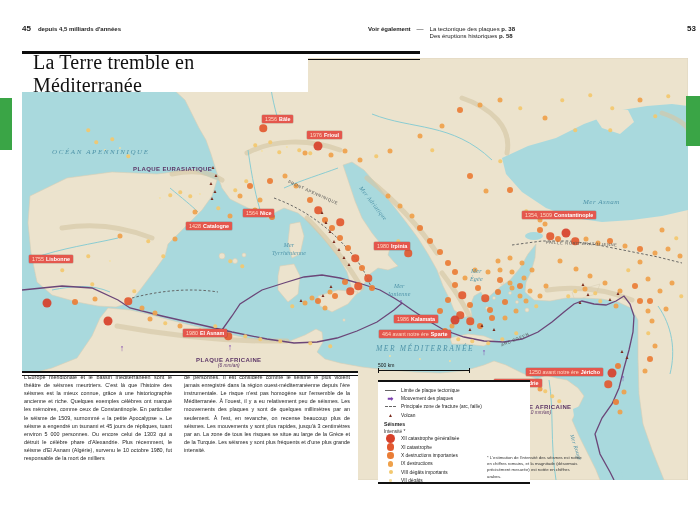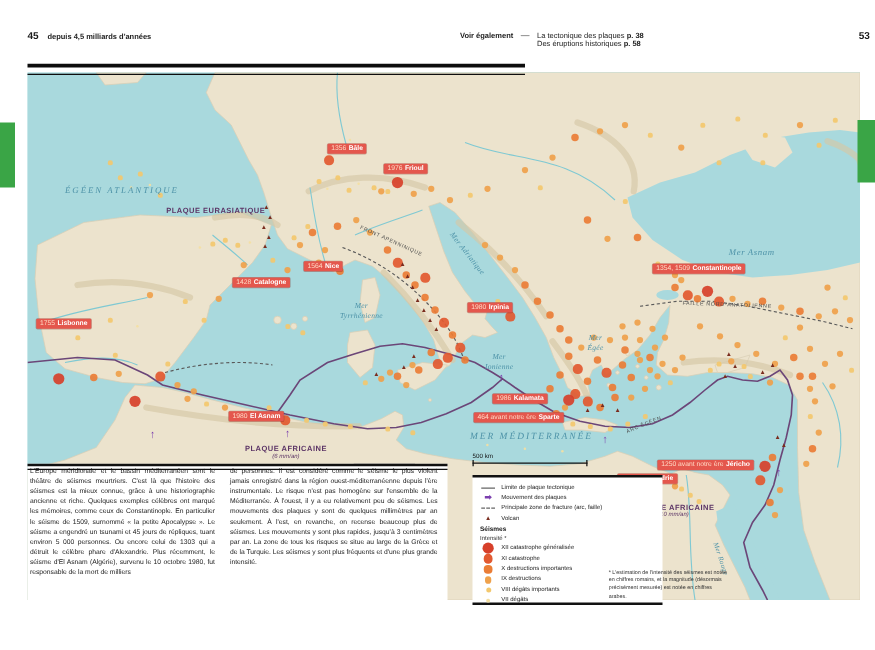--- a/index.html
+++ b/index.html
@@ -422,21 +422,21 @@
       <div class="volc" style="left: 618px; top: 293px;">▲</div>
       <div class="parrow" style="left: 401px; top: 302px;">↑</div>
       <div class="parrow" style="left: 484px; top: 352px;">↑</div>
       <div class="parrow" style="left: 122px; top: 348px;">↑</div>
       <div class="parrow" style="left: 230px; top: 347px;">↑</div>
       <div class="parrow" style="left: 540px; top: 384px;">↑</div>
       <div class="parrow" style="left: 623px; top: 378px;">↑</div>
     </div>
 
   <div class="layer" id="label-layer">
-      <div class="sealabel" style="left: 52px; top: 148px; font-size: 7px; letter-spacing: 1.6px;">ÉGÉEN ATLANTIQUE</div>
+      <div class="sealabel" style="left: 52px; top: 148px; font-size: 7px; letter-spacing: 1.6px;">OCÉAN APENNINIQUE</div>
       <div class="sealabel" style="left: 583px; top: 198px; font-size: 7px; letter-spacing: 0.5px;">Mer Asnam</div>
       <div class="sealabel" style="left: 352px; top: 200px; font-size: 6px; letter-spacing: 0.3px; transform: rotate(52deg);">Mer Adriatique</div>
       <div class="sealabel" style="left: 272px; top: 242px; font-size: 6px; letter-spacing: 0.2px;">Mer
 Tyrrhénienne</div>
       <div class="sealabel" style="left: 388px; top: 283px; font-size: 6px; letter-spacing: 0.2px;">Mer
 Ionienne</div>
       <div class="sealabel" style="left: 470px; top: 268px; font-size: 6px; letter-spacing: 0.2px;">Mer
 Égée</div>
       <div class="sealabel" style="left: 376px; top: 344px; font-size: 7.5px; letter-spacing: 1.6px;">MER MÉDITERRANÉE</div>
       <div class="sealabel" style="left: 562px; top: 444px; font-size: 5.5px; letter-spacing: 0.3px; transform: rotate(72deg);">Mer Rouge</div>
@@ -460,20 +460,23 @@
       <div class="evlabel" style="left: 494px; top: 379px;"><span class="yr">1303</span><span class="nm">Alexandrie</span></div>
     </div>
 
   <div class="scale">
     <span>500 km</span>
     <div class="scalebar"></div>
   </div>
   <div class="credit">LÉGENDES</div>
 
   <div class="rulebar"></div>
+  <div class="titlebox">
+    <span class="title">La Terre tremble en Méditerranée</span>
+  </div>
 
   <div class="article">
     <div class="art-rule">
         <div class="thin"></div>
       </div>
     <div class="cols">
       <div class="col c1">L'Europe méridionale et le bassin méditerranéen sont le théâtre de séismes meurtriers. C'est là que l'histoire des séismes est la mieux connue, grâce à une historiographie ancienne et riche. Quelques exemples célèbres ont marqué les mémoires, comme ceux de Constantinople. En particulier le séisme de 1509, surnommé « la petite Apocalypse ». Le séisme a engendré un tsunami et 45 jours de répliques, tuant environ 5 000 personnes. Ou encore celui de 1303 qui a détruit le célèbre phare d'Alexandrie. Plus récemment, le séisme d'El Asnam (Algérie), survenu le 10 octobre 1980, fut responsable de la mort de milliers</div>
       <div class="col c2">de personnes. Il est considéré comme le séisme le plus violent jamais enregistré dans la région ouest-méditerranéenne depuis l'ère instrumentale. Le risque n'est pas homogène sur l'ensemble de la Méditerranée. À l'ouest, il y a eu relativement peu de séismes. Les mouvements des plaques y sont de quelques millimètres par an seulement. À l'est, en revanche, on recense beaucoup plus de séismes. Les mouvements y sont plus rapides, jusqu'à 3 centimètres par an. La zone de tous les risques se situe au large de la Grèce et de la Turquie. Les séismes y sont plus fréquents et d'une plus grande intensité.</div>
     </div>
   </div>

